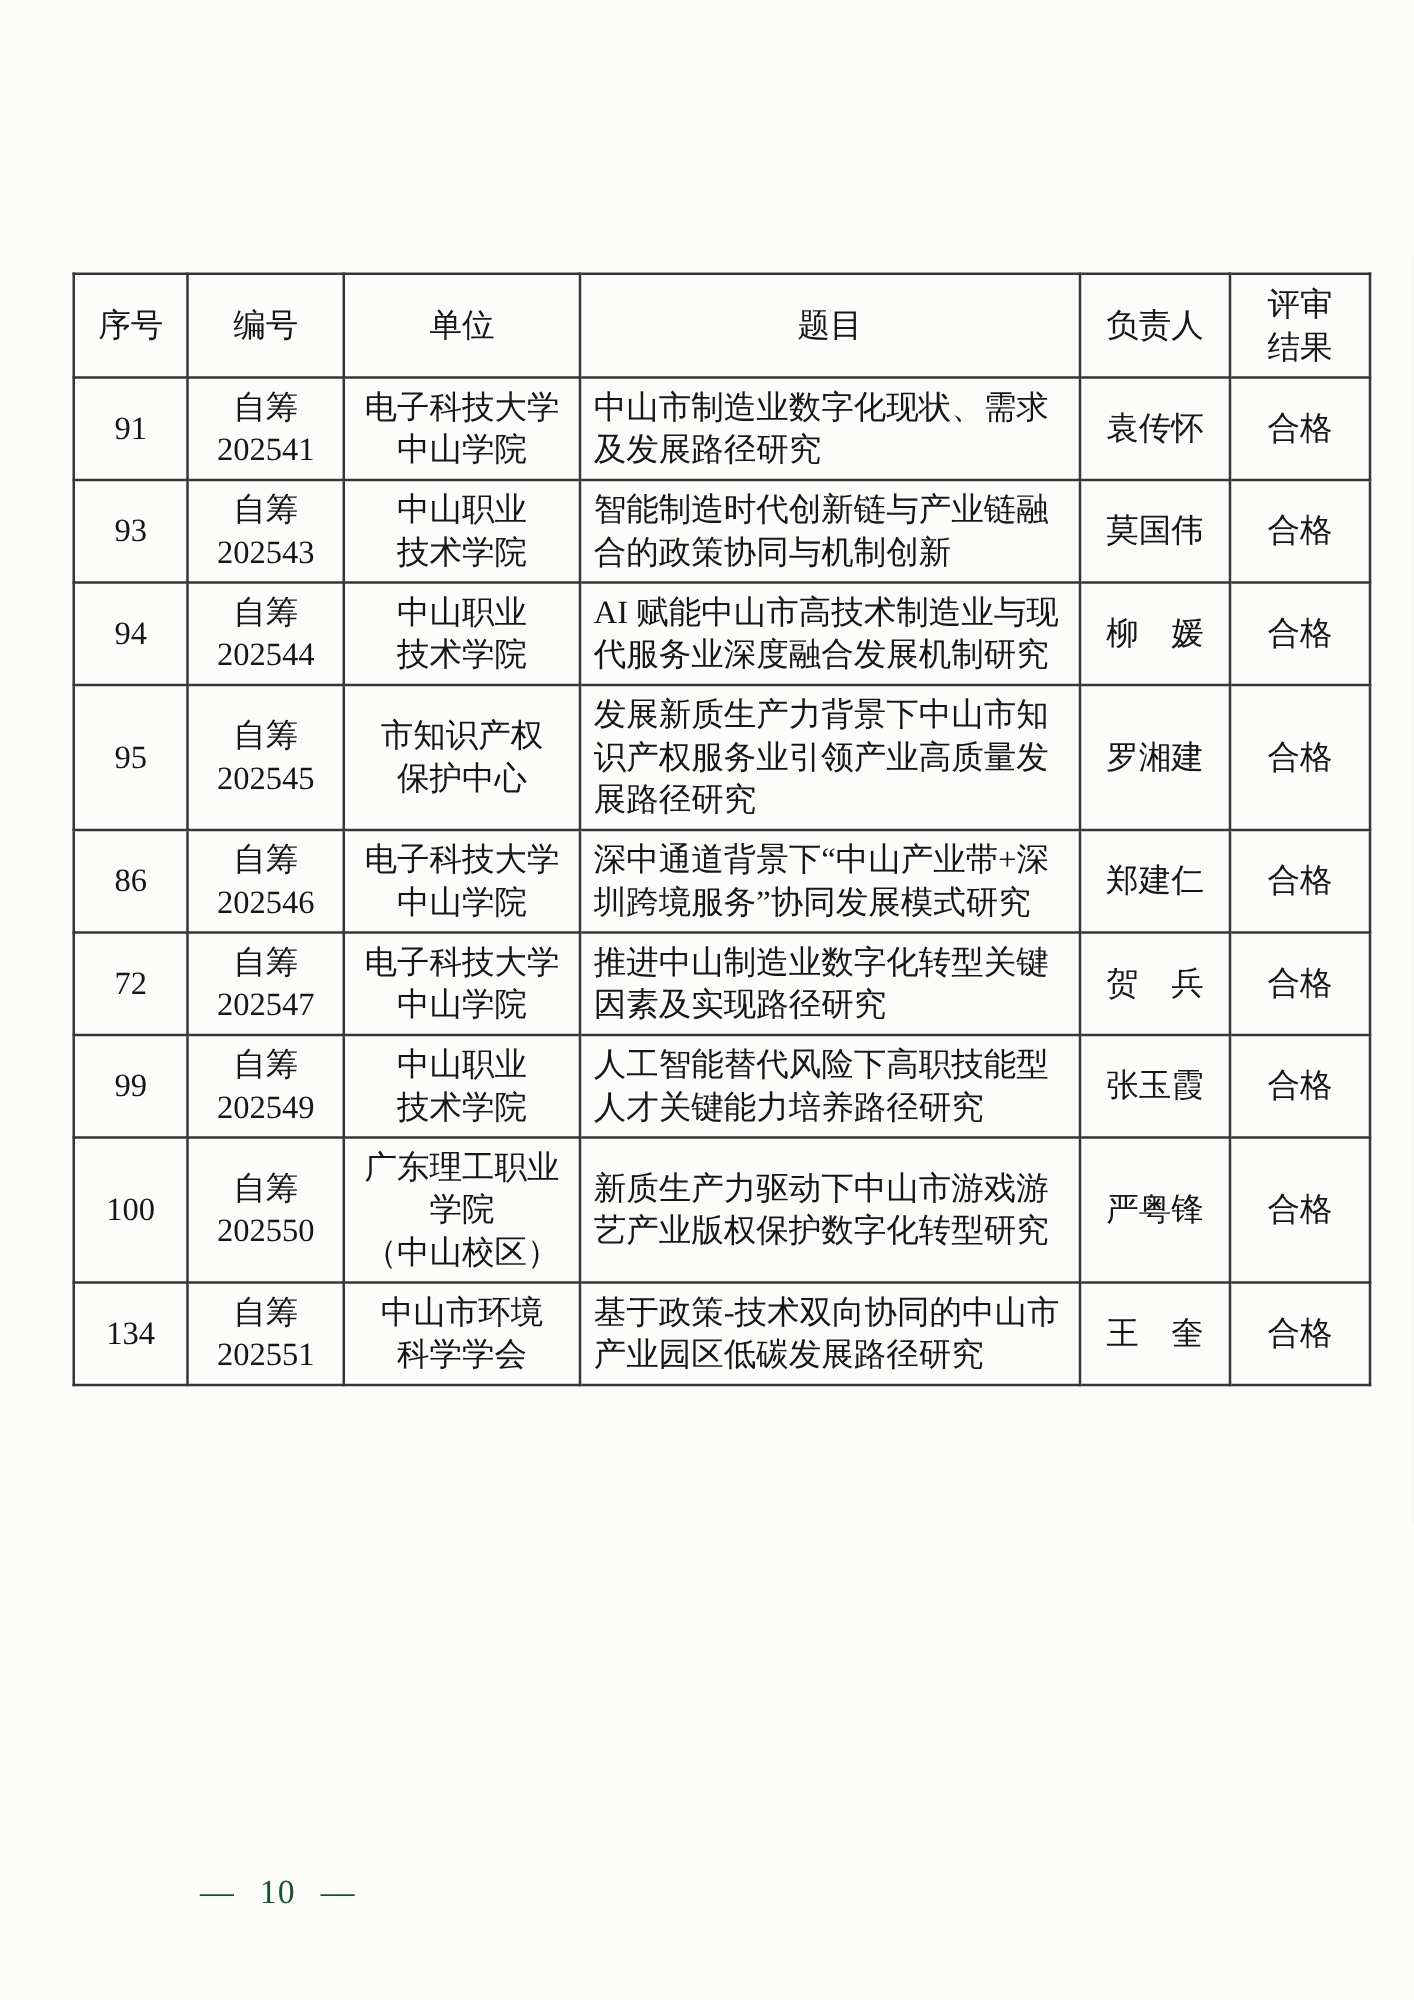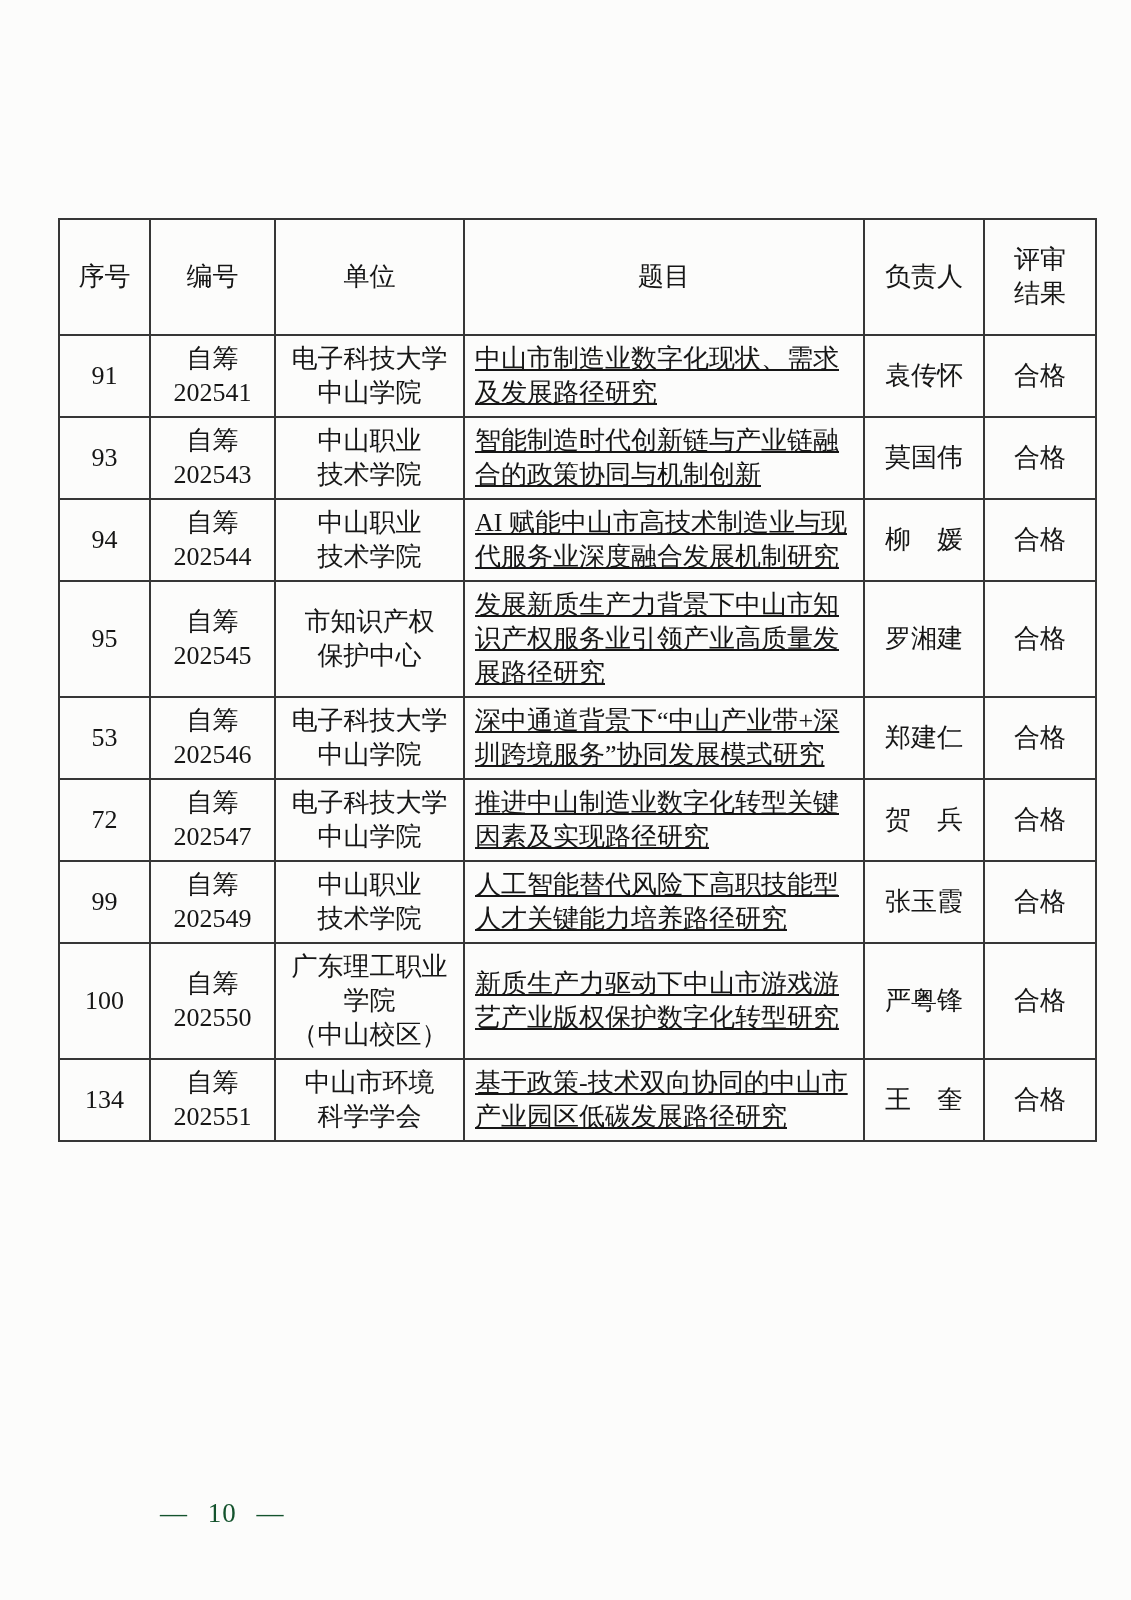--- a/index.html
+++ b/index.html
@@ -31,27 +31,26 @@
     text-align: center;
     vertical-align: middle;
     font-size: 26px;
     font-weight: normal;
     line-height: 34px;
     padding: 6px 4px;
     white-space: pre-line;
     word-break: break-all;
   }
   .review-table thead tr {
-    height: 116px;
+    height: 83px;
   }
   .review-table td.c-title {
     text-align: left;
     padding-left: 10px;
     padding-right: 8px;
-    text-decoration: underline;
   }
   .review-table td.c-no,
   .review-table td.c-code {
     font-family: "Liberation Serif", serif;
   }
   .footer-pagenum {
     position: absolute;
     left: 160px;
     top: 1498px;
     font-size: 27px;
@@ -125,21 +124,21 @@
       <td class="c-code">自筹
 202545</td>
       <td class="c-unit">市知识产权
 保护中心</td>
       <td class="c-title">发展新质生产力背景下中山市知识产权服务业引领产业高质量发展路径研究</td>
       <td class="c-leader">罗湘建</td>
       <td class="c-result">合格</td>
     </tr>
 
     <tr>
-      <td class="c-no">53</td>
+      <td class="c-no">86</td>
       <td class="c-code">自筹
 202546</td>
       <td class="c-unit">电子科技大学
 中山学院</td>
       <td class="c-title">深中通道背景下“中山产业带+深圳跨境服务”协同发展模式研究</td>
       <td class="c-leader">郑建仁</td>
       <td class="c-result">合格</td>
     </tr>
 
     <tr>

